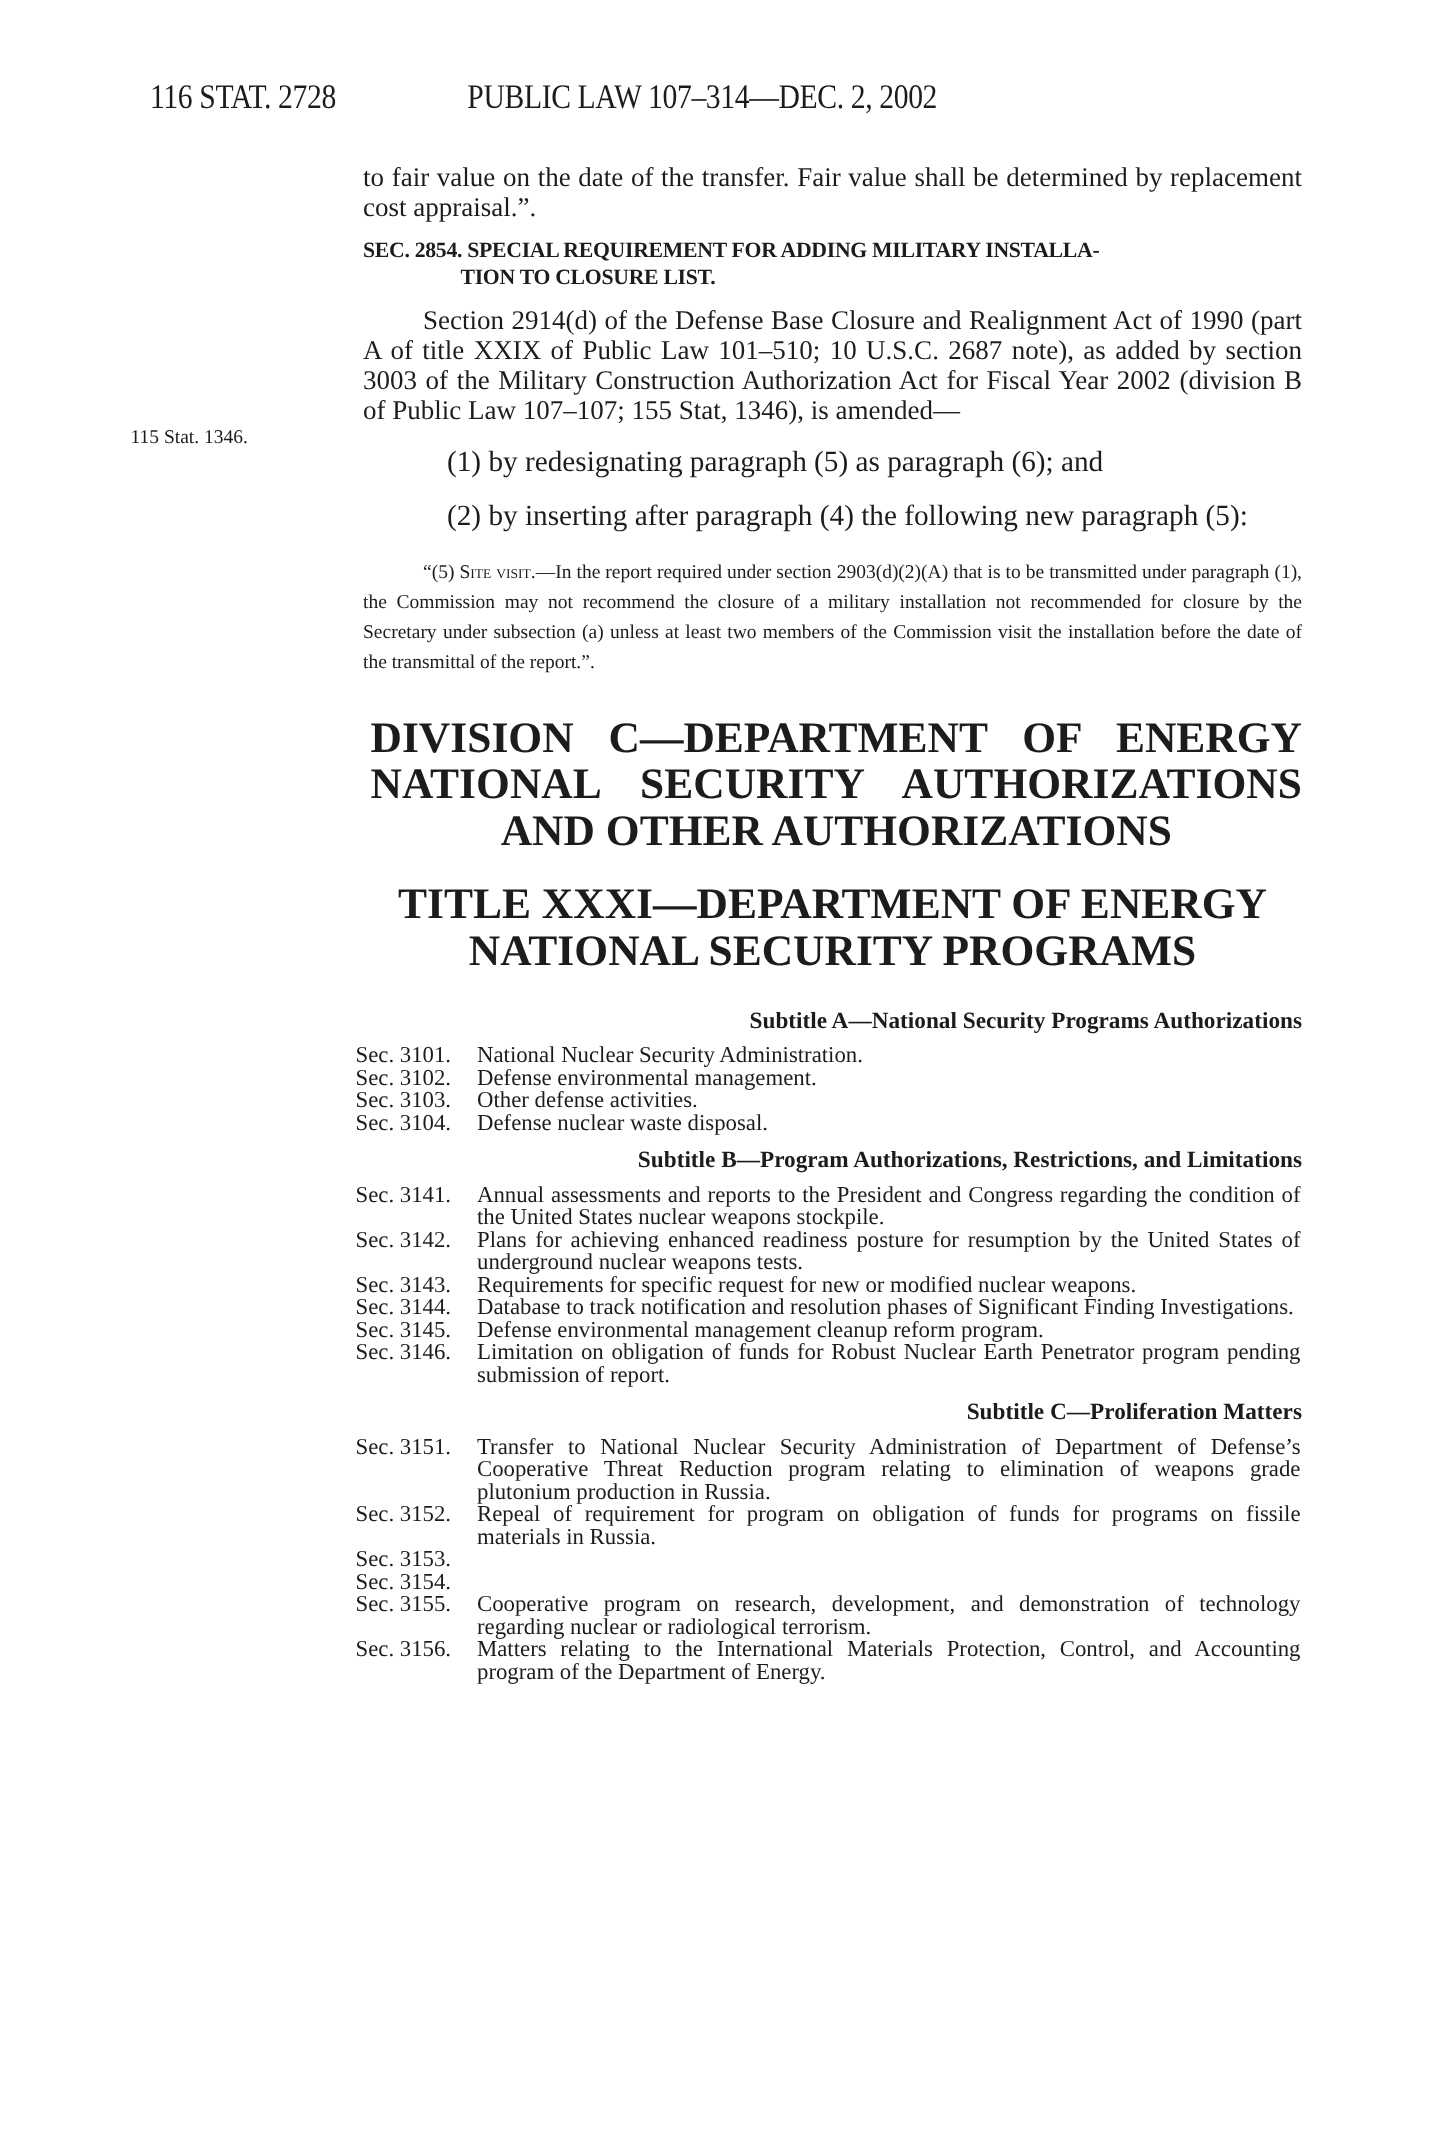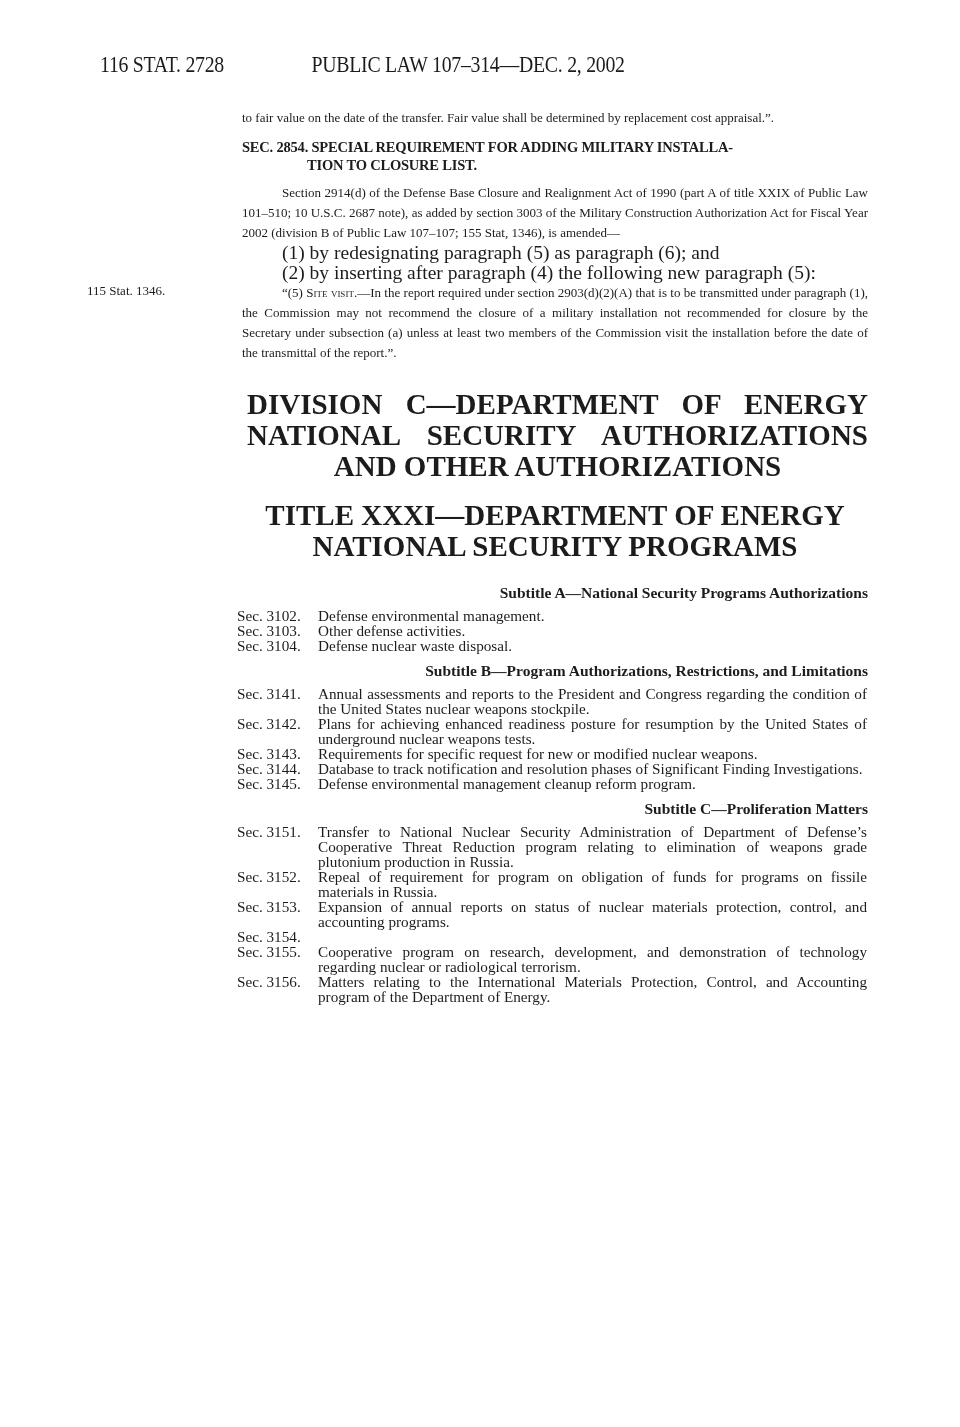--- a/index.html
+++ b/index.html
@@ -37,21 +37,21 @@
       top: 0;
       white-space: nowrap;
     }
     .content {
       position: absolute;
       left: 242px;
       top: 100px;
       width: 626px;
     }
     .para {
-      font-size: 13px;
+      font-size: 18px;
       line-height: 20px;
       text-align: justify;
       margin: 0;
     }
     .para.indent { text-indent: 40px; }
     .sec-heading {
       font-weight: bold;
       font-size: 14.5px;
       line-height: 18px;
       margin: 10px 0 9px 0;
@@ -65,21 +65,21 @@
       position: absolute;
       left: 87px;
       font-size: 13px;
       white-space: nowrap;
     }
     .sub-item {
       font-size: 19.5px;
       line-height: 20px;
       text-indent: 40px;
       text-align: justify;
-      margin: 0;
+      margin: 16px;
     }
     .quoted {
       font-size: 13px;
       line-height: 20px;
       text-indent: 40px;
       text-align: justify;
       margin: 0;
     }
     .smallcaps { font-variant: small-caps; }
     .division {
@@ -155,20 +155,24 @@
 
   <h2 class="title">
     <span>TITLE XXXI—DEPARTMENT OF ENERGY</span><br>
     <span>NATIONAL SECURITY PROGRAMS</span>
   </h2>
 
   <div>
     <div class="subtitle">Subtitle A—National Security Programs Authorizations</div>
     <ul class="toc">
       <li>
+          <span class="num">Sec. 3101.</span>
+          <span class="txt">National Nuclear Security Administration.</span>
+        </li>
+      <li>
           <span class="num">Sec. 3102.</span>
           <span class="txt">Defense environmental management.</span>
         </li>
       <li>
           <span class="num">Sec. 3103.</span>
           <span class="txt">Other defense activities.</span>
         </li>
       <li>
           <span class="num">Sec. 3104.</span>
           <span class="txt">Defense nuclear waste disposal.</span>
@@ -192,37 +196,40 @@
           <span class="txt">Requirements for specific request for new or modified nuclear weapons.</span>
         </li>
       <li>
           <span class="num">Sec. 3144.</span>
           <span class="txt">Database to track notification and resolution phases of Significant Finding Investigations.</span>
         </li>
       <li>
           <span class="num">Sec. 3145.</span>
           <span class="txt">Defense environmental management cleanup reform program.</span>
         </li>
+      <li>
+          <span class="num">Sec. 3146.</span>
+          <span class="txt">Limitation on obligation of funds for Robust Nuclear Earth Penetrator program pending submission of report.</span>
+        </li>
     </ul>
   </div>
 
   <div>
     <div class="subtitle next">Subtitle C—Proliferation Matters</div>
     <ul class="toc">
       <li>
           <span class="num">Sec. 3151.</span>
           <span class="txt">Transfer to National Nuclear Security Administration of Department of Defense’s Cooperative Threat Reduction program relating to elimination of weapons grade plutonium production in Russia.</span>
         </li>
       <li>
           <span class="num">Sec. 3152.</span>
           <span class="txt">Repeal of requirement for program on obligation of funds for programs on fissile materials in Russia.</span>
         </li>
       <li>
           <span class="num">Sec. 3153.</span>
-          <span class="txt">Expansion of annual reports on status of nuclear materials protection, control, and accounting programs.</span>
         </li>
       <li>
           <span class="num">Sec. 3154.</span>
         </li>
       <li>
           <span class="num">Sec. 3155.</span>
           <span class="txt">Cooperative program on research, development, and demonstration of technology regarding nuclear or radiological terrorism.</span>
         </li>
       <li>
           <span class="num">Sec. 3156.</span>

